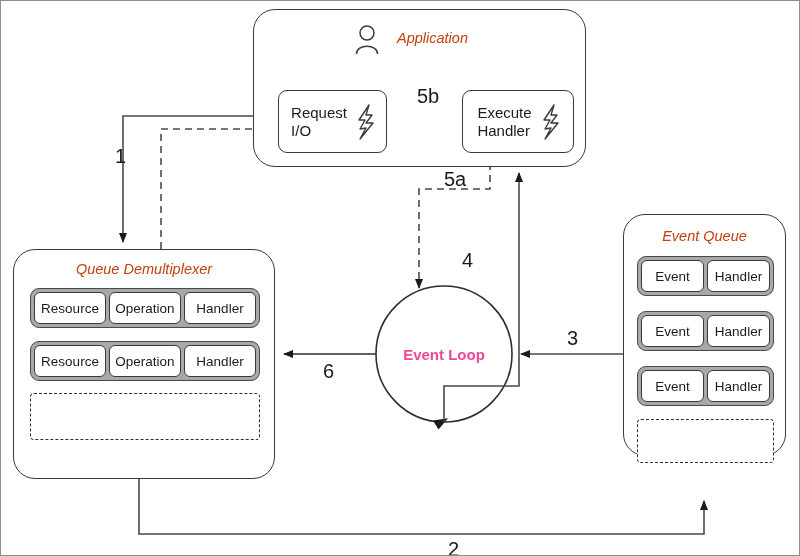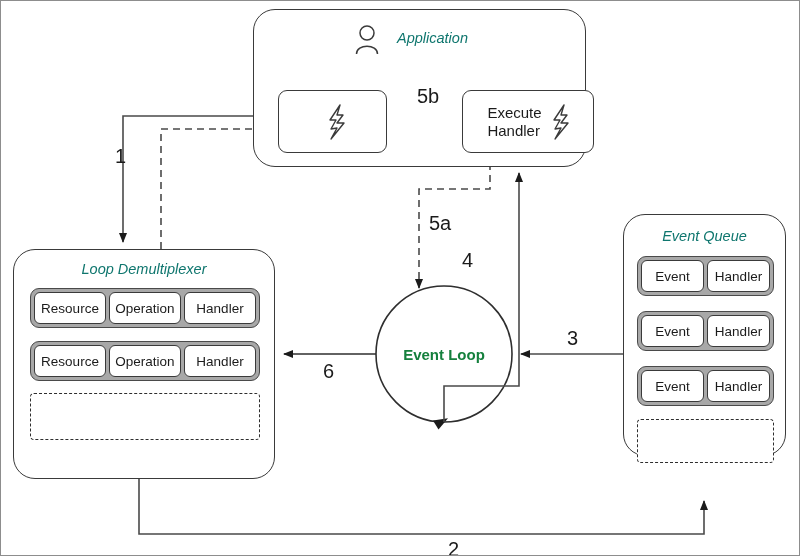--- a/index.html
+++ b/index.html
@@ -31,21 +31,21 @@
     border-radius: 22px;
     background: #ffffff;
     box-sizing: border-box;
   }
   .group-title {
     position: absolute;
     left: 0; right: 0;
     text-align: center;
     font-style: italic;
     font-size: 14.5px;
-    color: #0f766e;
+    color: #c2410c;
   }
   
   .app-node {
     position: absolute;
     border: 1.4px solid #3a3a3a;
     border-radius: 9px;
     background: #ffffff;
     box-sizing: border-box;
     display: flex;
     align-items: center;
@@ -89,21 +89,21 @@
     border: 1.7px dashed #2e2e2e;
     border-radius: 4px;
     box-sizing: border-box;
     background: #ffffff;
   }
   
   .loop-text {
     position: absolute;
     font-size: 15px;
     font-weight: bold;
-    color: #15803d;
+    color: #ec4899;
     text-align: center;
   }
   .flow-num {
     position: absolute;
     font-size: 20px;
     color: #1b1b1b;
   }
 </style>
 </head>
 <body>
@@ -145,38 +145,42 @@
 
   <div class="group-box" style="left:252px; top:8px; width:333px; height:158px;">
     <div class="group-title" style="top:20px; padding-left:26px;">Application</div>
 
     <svg class="person" style="position:absolute; left:100px; top:14px;" width="26" height="32" viewBox="0 0 26 32">
       <circle cx="13" cy="9" r="7" fill="none" stroke="#3a3a3a" stroke-width="1.5"></circle>
       <path d="M2.5,30 C2.5,19.5 23.5,19.5 23.5,30" fill="none" stroke="#3a3a3a" stroke-width="1.5"></path>
     </svg>
 
     <div class="app-node" style="left:24px; top:80px; width:109px; height:63px;">
+      <div class="app-node-text">
+        <div>Request</div>
+        <div>I/O</div>
+      </div>
       <svg class="bolt" width="20" height="38" viewBox="0 0 20 38">
         <path d="M13,2 L3,17 L9,17 L4,26 L10,25 L4,36 L17,20 L10,20 L16,12 L10,12 z" fill="none" stroke="#3a3a3a" stroke-width="1.4" stroke-linejoin="round"></path>
       </svg>
     </div>
 
-    <div class="app-node" style="left:208px; top:80px; width:132px; height:63px;">
+    <div class="app-node" style="left:208px; top:80px; width:112px; height:63px;">
       <div class="app-node-text">
         <div>Execute</div>
         <div>Handler</div>
       </div>
       <svg class="bolt" width="20" height="38" viewBox="0 0 20 38">
         <path d="M13,2 L3,17 L9,17 L4,26 L10,25 L4,36 L17,20 L10,20 L16,12 L10,12 z" fill="none" stroke="#3a3a3a" stroke-width="1.4" stroke-linejoin="round"></path>
       </svg>
     </div>
   </div>
 
   <div class="group-box" style="left:12px; top:248px; width:262px; height:230px;">
-    <div class="group-title" style="top:11px;">Loop Demultiplexer</div>
+    <div class="group-title" style="top:11px;">Queue Demultiplexer</div>
 
     <div class="slot-row" style="left:16px; top:38px; width:230px; height:40px;">
       <div class="slot-cell">Resource</div>
       <div class="slot-cell">Operation</div>
       <div class="slot-cell">Handler</div>
     </div>
 
     <div class="slot-row" style="left:16px; top:91px; width:230px; height:40px;">
       <div class="slot-cell">Resource</div>
       <div class="slot-cell">Operation</div>
@@ -206,17 +210,17 @@
 
     <div class="slot-empty" style="left:13px; top:204px; width:137px; height:44px;"></div>
   </div>
 
   <div class="loop-text" style="left:383px; top:345px; width:120px;">Event Loop</div>
 
   <div class="flow-num" style="left:114px; top:144px;">1</div>
   <div class="flow-num" style="left:447px; top:537px;">2</div>
   <div class="flow-num" style="left:566px; top:326px;">3</div>
   <div class="flow-num" style="left:461px; top:248px;">4</div>
-  <div class="flow-num" style="left:428px; top:167px;margin-top:44px;">5a</div>
+  <div class="flow-num" style="left:443px; top:167px;">5a</div>
   <div class="flow-num" style="left:416px; top:84px;">5b</div>
   <div class="flow-num" style="left:322px; top:359px;">6</div>
 
 </div>
 
 </body></html>

